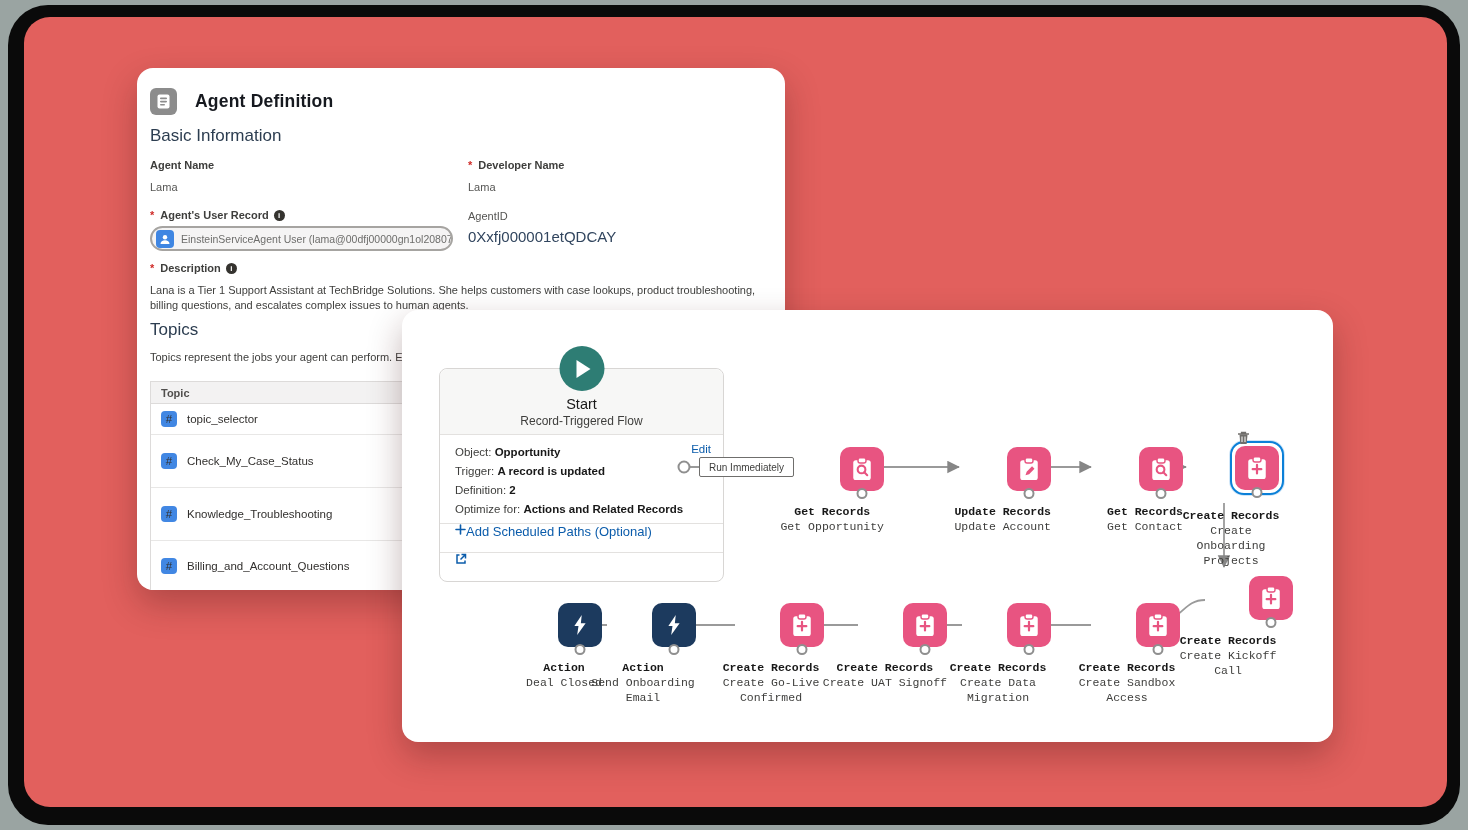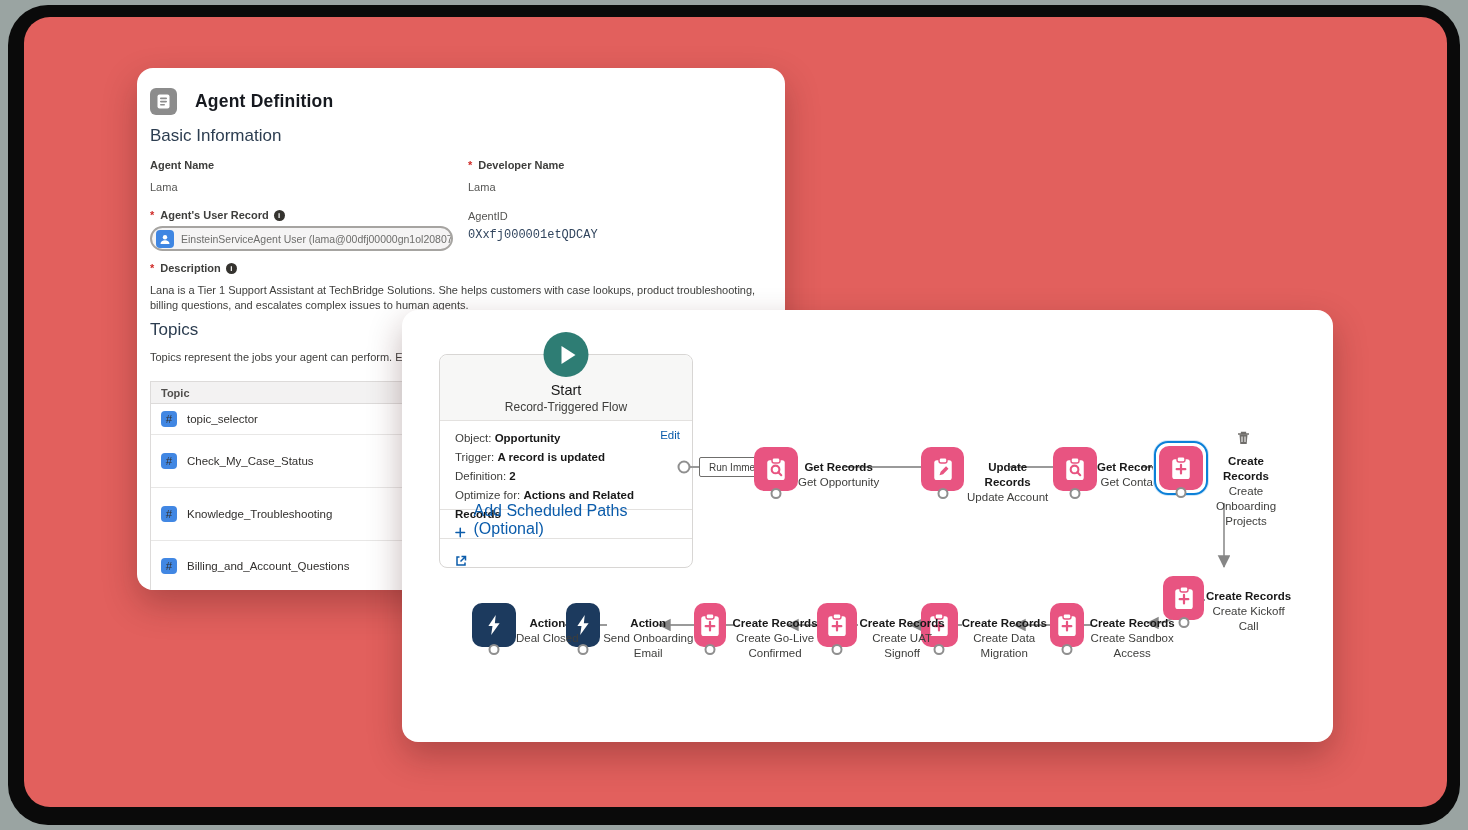--- a/index.html
+++ b/index.html
@@ -22,52 +22,52 @@
   .f-label .req { color:#cf2a27; font-weight:700; margin-right:1px; }
   .f-label-plain { position:absolute; font-size:11px; font-weight:400; color:#545452;text-align:right; }
   .f-value { position:absolute; font-size:11px; color:#55555三; color:#565654; }
   .info-dot { width:11px; height:11px; border-radius:50%; background:#35332f; color:#fff; font-size:8px; font-weight:700;
               display:inline-flex; align-items:center; justify-content:center; font-style:normal; }
   .info-dot::after { content:"i"; }
   .user-pill { position:absolute; left:13px; top:158px; width:303px; height:25px; background:#f5f4f4; border:2px solid #a6a4a1;
                border-radius:13px; display:flex; align-items:center; gap:7px; padding:0 8px 0 4px; overflow:hidden; }
   .avatar-sq { width:18px; height:18px; border-radius:4px; background:#3f86e2; flex:0 0 auto; display:flex; align-items:center; justify-content:center; }
   .user-pill span { font-size:10.5px; color:#6d6d6b; white-space:nowrap; }
-  .agent-id-val { position:absolute; font-size:12px; color:#31455e;font-family:Liberation Mono, monospace; }
+  .agent-id-val { position:absolute; font-size:15px; color:#31455e; }
   .desc-text { position:absolute; left:13px; top:215px; width:606px; font-size:11px; line-height:15px; color:#3e3e3c; }
   .topics-intro { position:absolute; left:13px; top:283px; font-size:11px; color:#3e3e3c; white-space:nowrap; }
   .topic-table { position:absolute; left:13px; top:313px; width:622px; border:1px solid #dddbda; border-bottom:none; }
   .tt-head { height:22px; background:#f3f2f2; border-bottom:1px solid #dddbda; display:flex; align-items:center; padding-left:10px;
              font-size:11px; font-weight:700; color:#514f4d; }
   .tt-row { display:flex; align-items:center; gap:10px; padding-left:10px; border-bottom:1px solid #e8e7e6; background:#fff; }
   .tt-row.h31 { height:31px; } .tt-row.h53 { height:53px; } .tt-row.h50 { height:50px; }
   .hash-icon { width:16px; height:16px; border-radius:4px; background:#4187e3; color:#fff; font-size:10px; font-weight:700;
                display:flex; align-items:center; justify-content:center; }
   .hash-icon::after { content:"#"; }
   .tt-row span { font-size:11.5px; color:#32302e; font-weight:500; }
 
   
   .flow-svg { position:absolute; left:0; top:0; pointer-events:none; }
-  .start-card { position:absolute; left:37px; top:44px; width:254px; height:214px; background:#fff; border:1px solid #d8d6d4; border-radius:8px; }
+  .start-card { position:absolute; left:37px; top:58px; width:285px; height:214px; background:#fff; border:1px solid #d8d6d4; border-radius:8px; }
   .start-play { position:absolute; top:-23px; left:50%; transform:translateX(-50%); width:45px; height:45px; border-radius:50%;
                 background:#2e7d74; display:flex; align-items:center; justify-content:center; cursor:pointer; }
   .play-tri { width:0; height:0; border-style:solid; border-width:9px 0 9px 14px; border-color:transparent transparent transparent #fff; margin-left:4px; }
   .start-head { height:66px; background:#f7f7f6; border-bottom:1px solid #e3e1df; border-radius:8px 8px 0 0; text-align:center; padding-top:27px; }
   .start-head .t { font-size:14.5px; color:#181818; }
   .start-head .s { font-size:12px; color:#3e3e3c; margin-top:2px; }
   .start-body { padding:8px 12px 0 15px; position:relative; }
   .srow { font-size:11.5px; line-height:19px; color:#3e3e3c; }
   .srow b { color:#181818; }
   .edit-link { position:absolute; right:12px; top:8px; font-size:11.5px; color:#0b5cab; cursor:pointer; }
   .start-links { position:absolute; left:0; right:0; bottom:0; }
-  .slink { height:29px; border-top:1px solid #e3e1df; display:flex; align-items:flex-end; gap:8px; padding-left:15px;
-           font-size:16px; color:#0b5cab; cursor:pointer; }
+  .slink { height:29px; border-top:1px solid #e3e1df; display:flex; align-items:flex-start; gap:0; padding-left:15px;
+           font-size:13px; color:#0b5cab; cursor:pointer; }
   .run-pill { position:absolute; left:297px; top:147px; height:20px; padding:0 9px; background:#fff; border:1px solid #6f6e6c;
               border-radius:2px; display:flex; align-items:center; font-size:10px; color:#3e3e3c; }
-  .fnode { position:absolute; width:130px; display:flex; flex-direction:row; align-items:flex-start; cursor:pointer; }
+  .fnode { position:absolute; width:130px; display:flex; flex-direction:column; align-items:flex-end; cursor:pointer;font-family:Liberation Mono, monospace; }
   .nicon { width:44px; height:44px; border-radius:10px; position:relative; display:flex; align-items:center; justify-content:center; }
   .nicon.pink { background:#e85481; }
   .nicon.navy { background:#1c3a5e; }
   .port { position:absolute; left:50%; bottom:-8px; transform:translateX(-50%); width:11px; height:11px; background:#fff;
           border:2px solid #8f8f8f; border-radius:50%; }
   .ring { padding:3px; border:2px solid #0b80d8; border-radius:14px; background:#fff; box-shadow:0 0 0 1px #cfe6f8; }
   .nlabel { margin-top:13px; text-align:center; font-size:11.5px; line-height:15px; color:#3e3e3c; }
   .nlabel b { display:block; color:#181818; font-weight:700; }
   .fnode.narrow .nlabel { max-width:106px; }
   .trash { position:absolute; left:835px; top:121px; cursor:pointer; }

